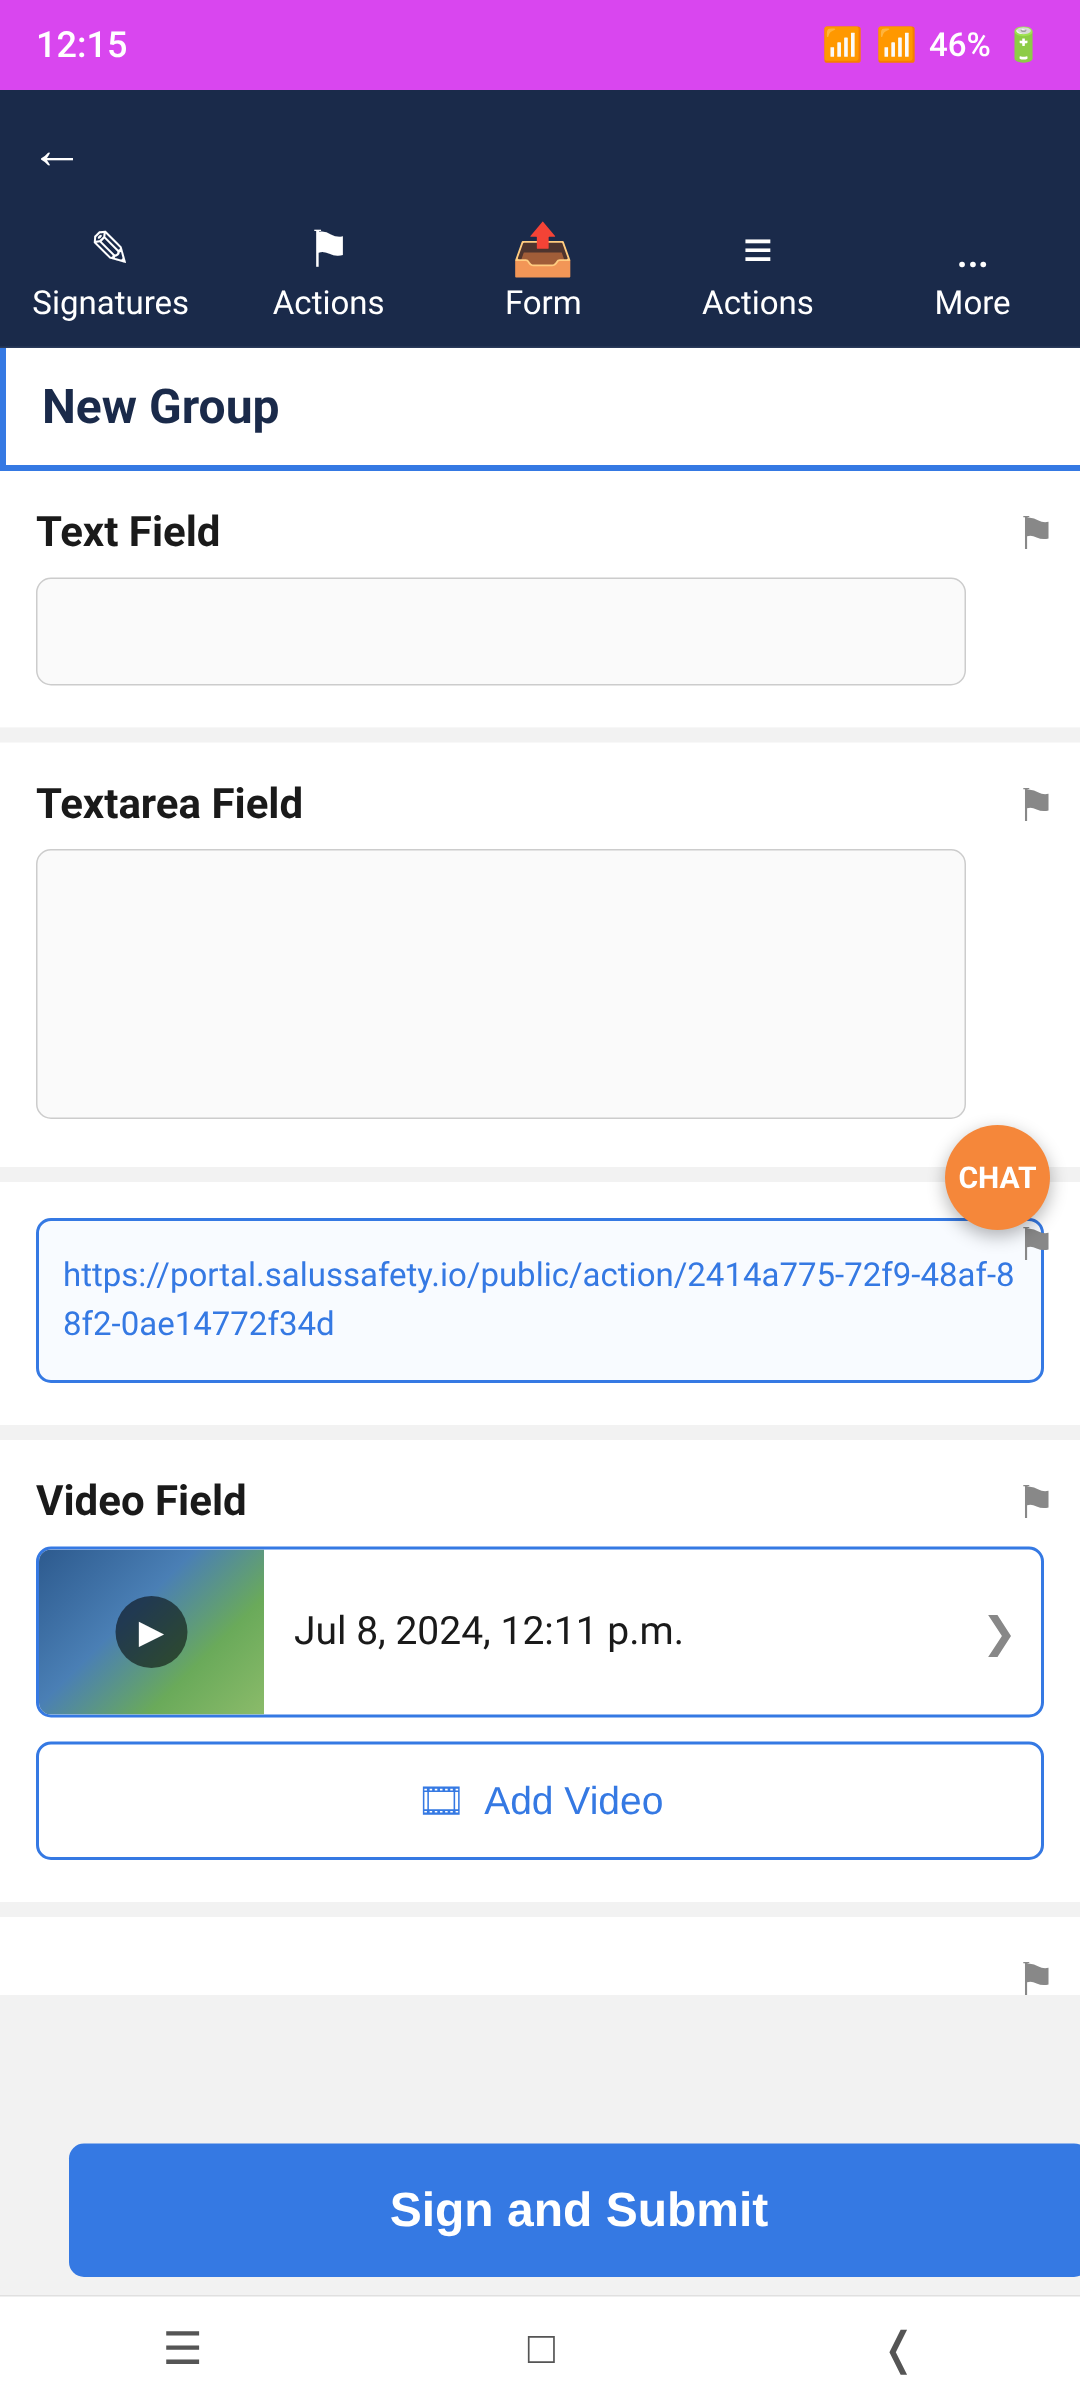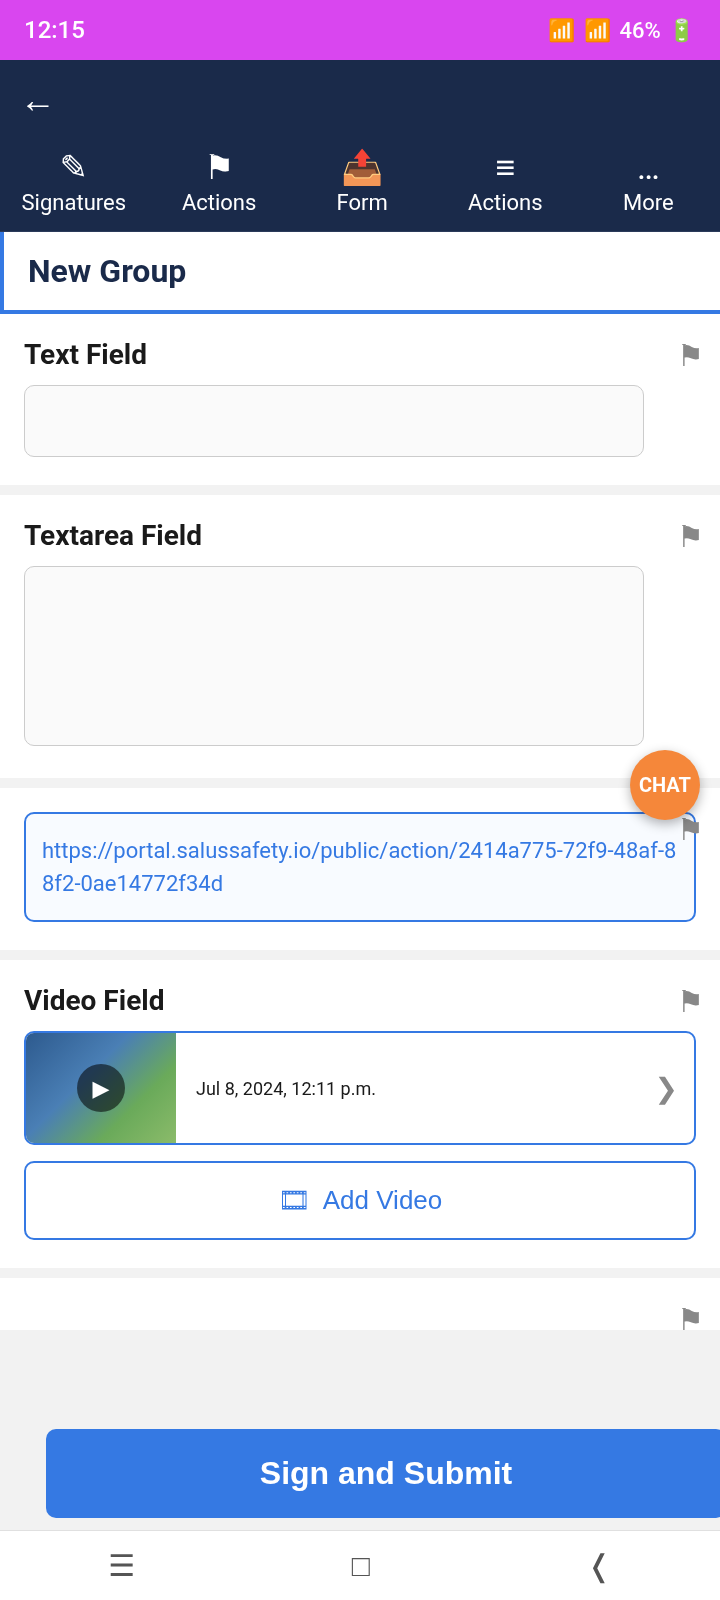--- a/index.html
+++ b/index.html
@@ -192,21 +192,21 @@
       border-radius: 50%;
       display: flex;
       align-items: center;
       justify-content: center;
       color: white;
       font-size: 22px;
     }
     .video-info {
       flex: 1;
       padding: 0 20px;
-      font-size: 18px;
+      font-size: 26px;
       color: #1a1a1a;
     }
     .video-chevron {
       color: #888;
       font-size: 28px;
       padding-right: 16px;
     }
 
     
     .add-video-btn {

